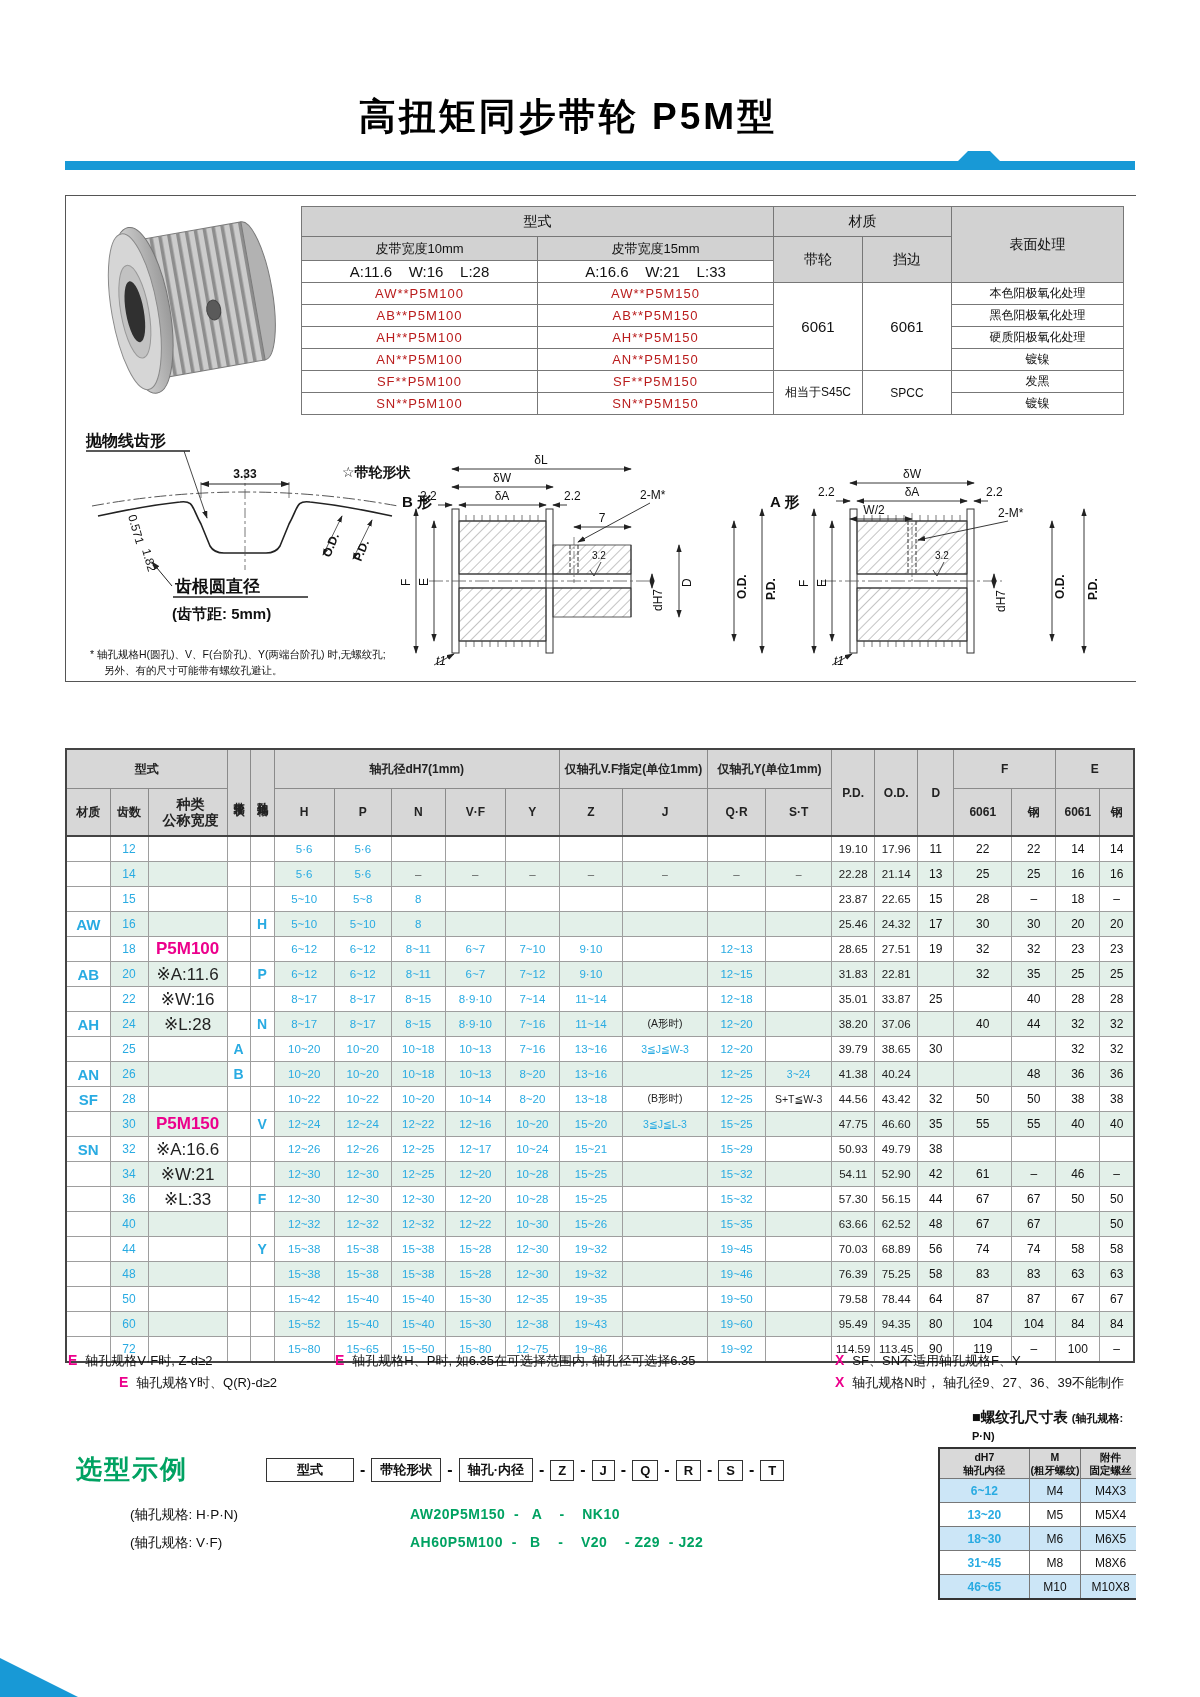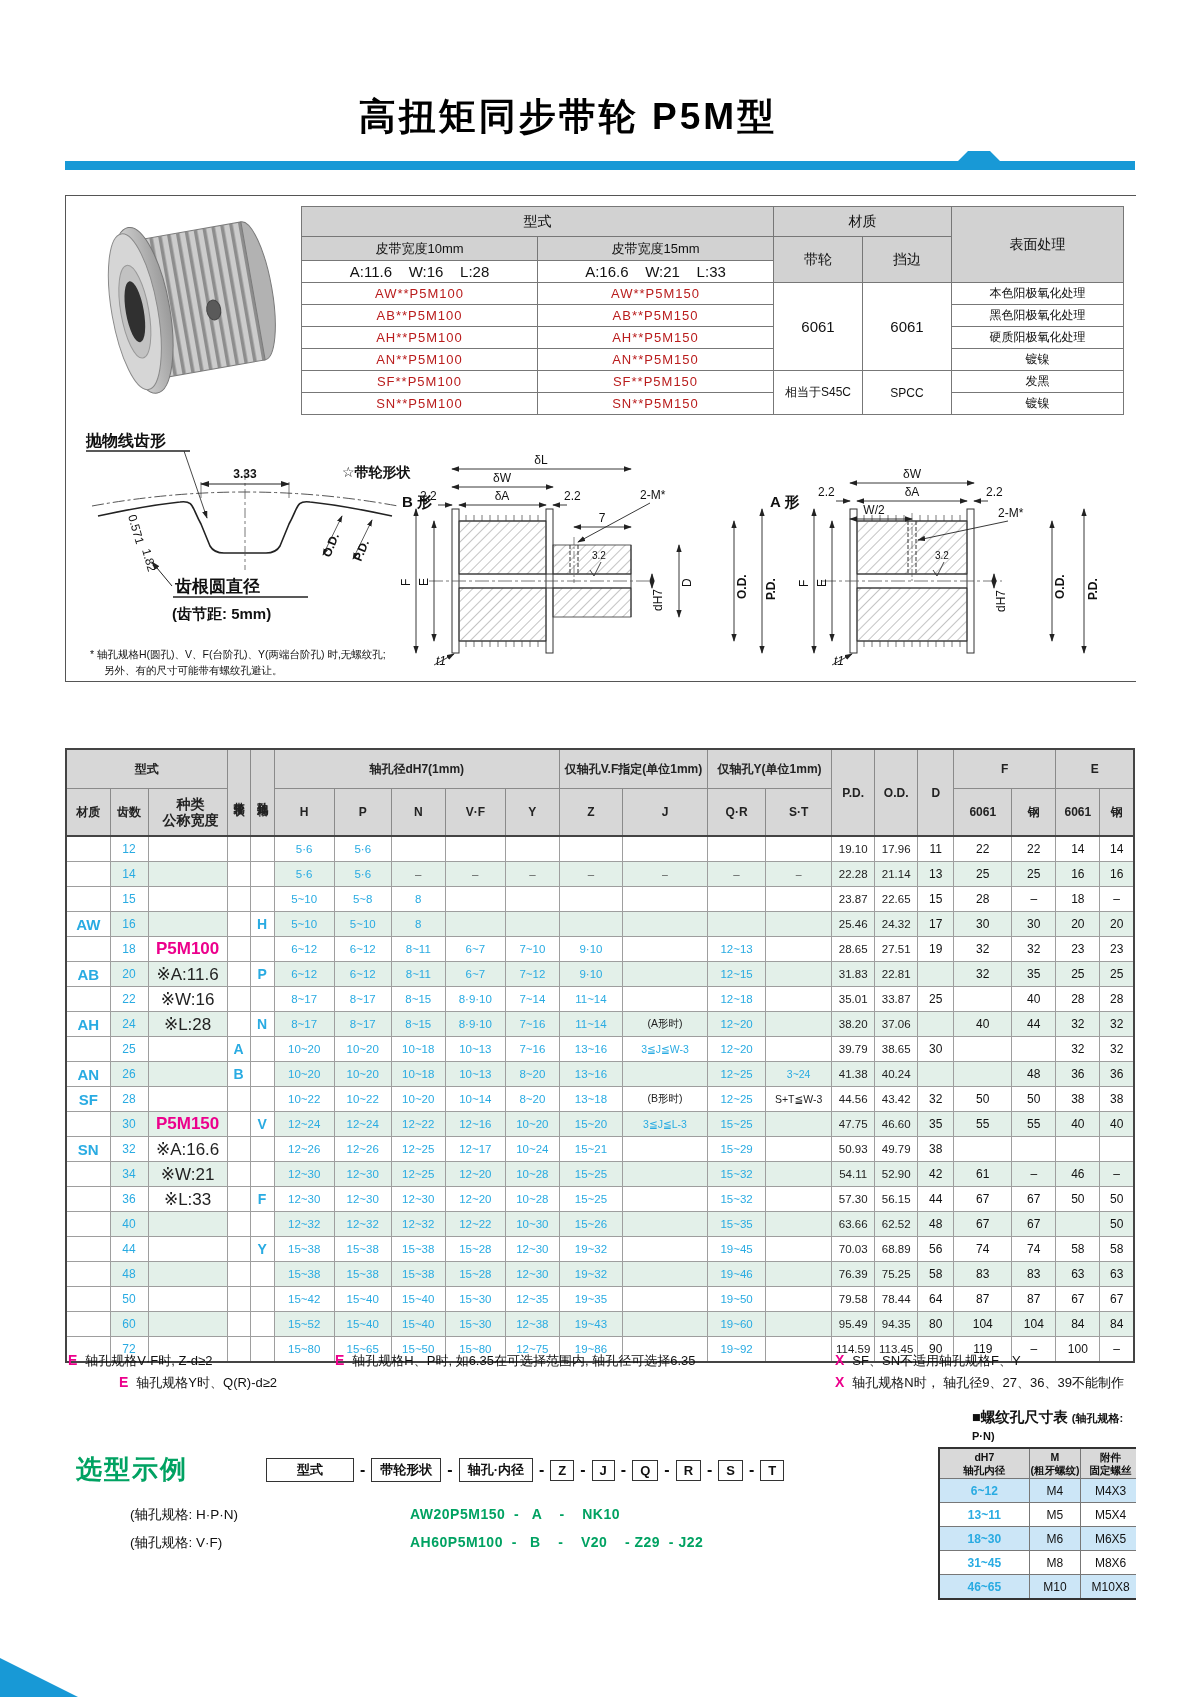--- a/index.html
+++ b/index.html
@@ -970,21 +970,21 @@
           <th style="width:60px;"><span>附件</span><br><span>固定螺丝</span></th>
         </tr>
       </thead>
       <tbody>
           <tr>
             <td class="c-0">6~12</td>
             <td class="c-1">M4</td>
             <td class="c-2">M4X3</td>
           </tr>
           <tr>
-            <td class="c-0">13~11</td>
+            <td class="c-0">13~20</td>
             <td class="c-1">M5</td>
             <td class="c-2">M5X4</td>
           </tr>
           <tr>
             <td class="c-0">18~30</td>
             <td class="c-1">M6</td>
             <td class="c-2">M6X5</td>
           </tr>
           <tr>
             <td class="c-0">31~45</td>

